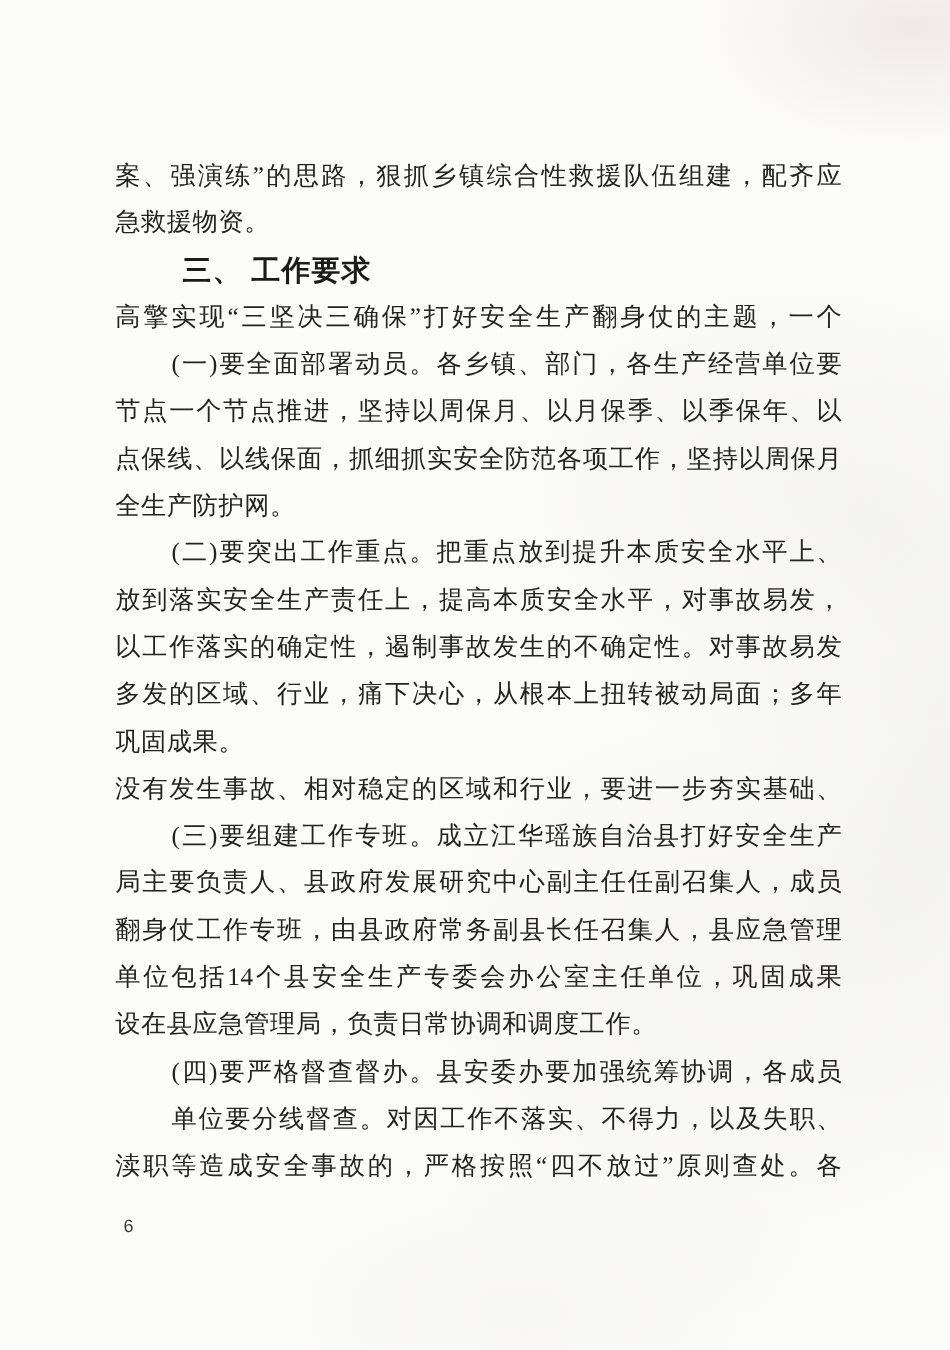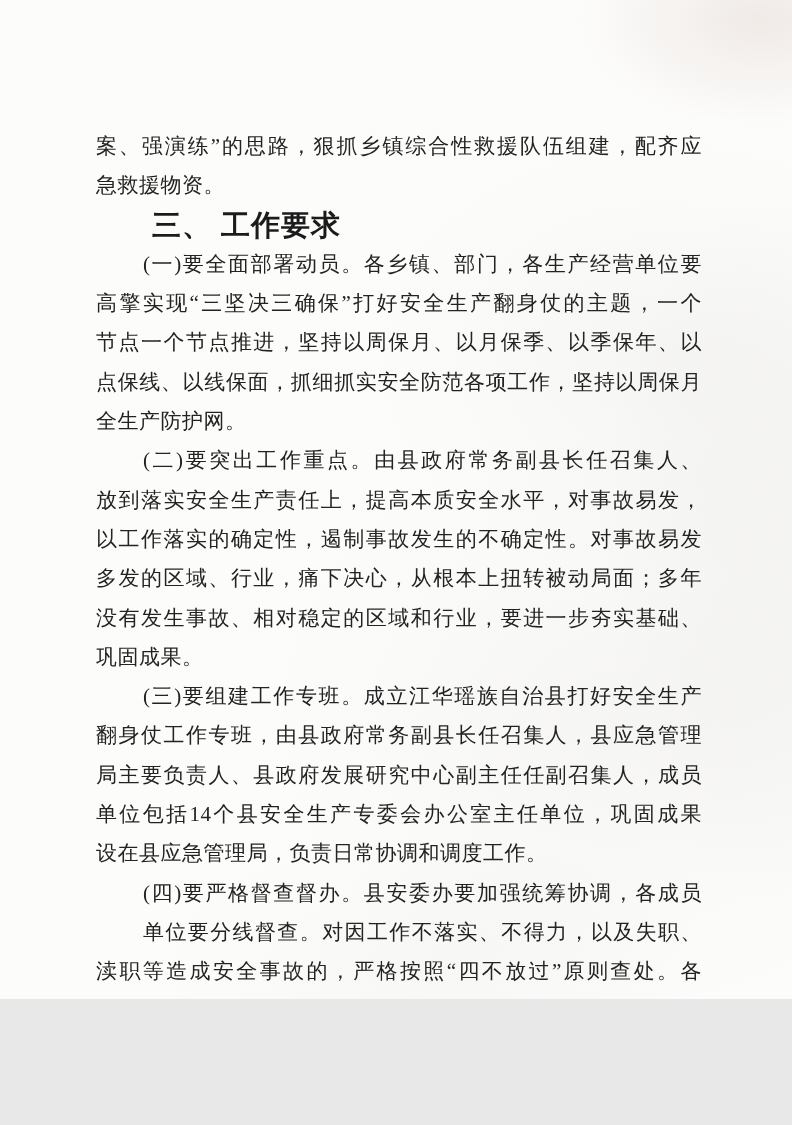--- a/index.html
+++ b/index.html
@@ -1,19 +1,19 @@
 <!DOCTYPE html>
 <html><head>
 <meta charset="utf-8">
 <style>
   html, body { margin: 0; padding: 0; background: #e8e8e8; }
   .sheet {
     position: relative;
     width: 792px;
-    height: 999px;
+    height: 1125px;
     margin: 0 auto;
     overflow: hidden;
     background:
       radial-gradient(ellipse 260px 150px at 96% 2%, rgba(196,170,158,0.22), transparent 70%),
       radial-gradient(ellipse 420px 320px at 84% 36%, rgba(130,125,120,0.05), transparent 70%),
       radial-gradient(ellipse 500px 420px at 78% 72%, rgba(130,125,120,0.05), transparent 70%),
       radial-gradient(ellipse 280px 520px at 100% 55%, rgba(140,135,130,0.06), transparent 70%),
       radial-gradient(ellipse 400px 200px at 55% 97%, rgba(130,125,120,0.04), transparent 70%),
       #fcfcfb;
     font-family: "Liberation Serif", serif;
@@ -35,21 +35,21 @@
     overflow: hidden;
   }
   .ln.end {
     text-align: right;
     text-align-last: left;
   }
   .ln.indent { text-indent: 47px; }
   .ln.heading {
     font-family: "Liberation Sans", sans-serif;
     font-weight: 700;
-    font-size: 29px;
+    font-size: 24px;
     color: #1b1b1b;
     text-indent: 56px;
     text-align: left;
     text-align-last: left;
     letter-spacing: 1px;
   }
   .pagenum {
     position: absolute;
     left: 103px;
     top: 1014px;
@@ -59,34 +59,34 @@
   }
 </style>
 </head>
 <body>
 
 <div class="sheet">
   <div class="textblock">
     <div class="ln fill">案、强演练”的思路，狠抓乡镇综合性救援队伍组建，配齐应</div>
     <div class="ln end">急救援物资。</div>
     <div class="ln heading">三、 工作要求</div>
+    <div class="ln fill">高擎实现“三坚决三确保”打好安全生产翻身仗的主题，一个</div>
     <div class="ln fill indent">(一)要全面部署动员。各乡镇、部门，各生产经营单位要</div>
-    <div class="ln fill">高擎实现“三坚决三确保”打好安全生产翻身仗的主题，一个</div>
     <div class="ln fill">节点一个节点推进，坚持以周保月、以月保季、以季保年、以</div>
     <div class="ln fill">点保线、以线保面，抓细抓实安全防范各项工作，坚持以周保月</div>
     <div class="ln end">全生产防护网。</div>
-    <div class="ln fill indent">(二)要突出工作重点。由县政府常务副县长任召集人、</div>
+    <div class="ln fill indent">(二)要突出工作重点。把重点放到提升本质安全水平上、</div>
     <div class="ln fill">放到落实安全生产责任上，提高本质安全水平，对事故易发，</div>
     <div class="ln fill">以工作落实的确定性，遏制事故发生的不确定性。对事故易发</div>
     <div class="ln fill">多发的区域、行业，痛下决心，从根本上扭转被动局面；多年</div>
+    <div class="ln end">巩固成果。</div>
     <div class="ln fill">没有发生事故、相对稳定的区域和行业，要进一步夯实基础、</div>
-    <div class="ln end">巩固成果。</div>
     <div class="ln fill indent">(三)要组建工作专班。成立江华瑶族自治县打好安全生产</div>
+    <div class="ln fill">局主要负责人、县政府发展研究中心副主任任副召集人，成员</div>
     <div class="ln fill">翻身仗工作专班，由县政府常务副县长任召集人，县应急管理</div>
-    <div class="ln fill">局主要负责人、县政府发展研究中心副主任任副召集人，成员</div>
     <div class="ln fill">单位包括14个县安全生产专委会办公室主任单位，巩固成果</div>
     <div class="ln end">设在县应急管理局，负责日常协调和调度工作。</div>
     <div class="ln fill indent">(四)要严格督查督办。县安委办要加强统筹协调，各成员</div>
     <div class="ln fill indent">单位要分线督查。对因工作不落实、不得力，以及失职、</div>
     <div class="ln fill">渎职等造成安全事故的，严格按照“四不放过”原则查处。各</div>
   </div>
   <div class="pagenum">6</div>
 </div>
 
 </body></html>

